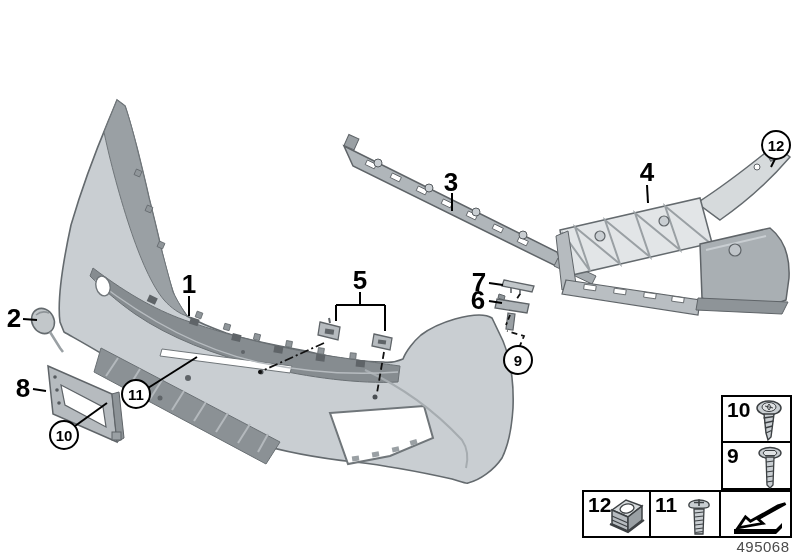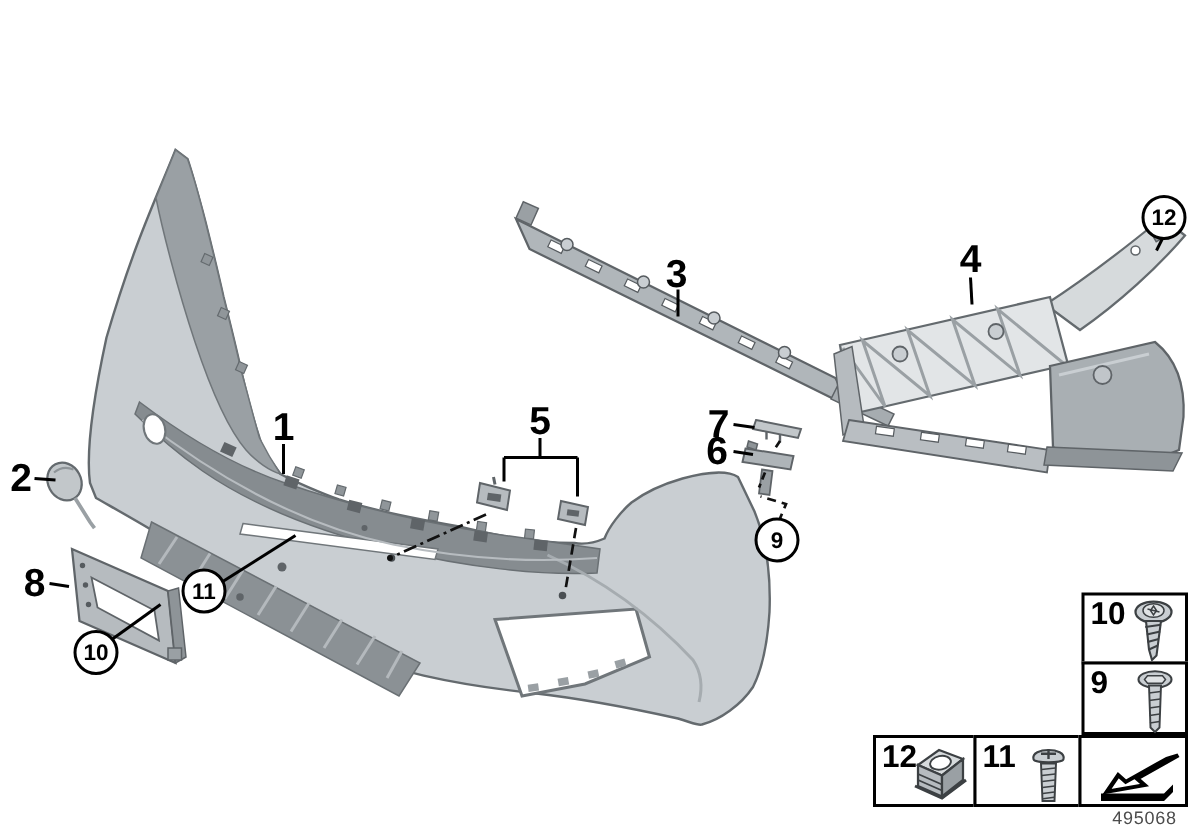--- a/index.html
+++ b/index.html
@@ -7,21 +7,21 @@
          font-family:"Liberation Sans",sans-serif;}
   .art{position:absolute;left:0;top:0;}
   .callout{position:absolute;transform:translate(-50%,-50%);color:#000;font-weight:bold;
            font-size:26px;line-height:1;user-select:none;cursor:pointer;}
   .callout.circled{width:26px;height:26px;border:2px solid #000;border-radius:50%;
            background:#fff;font-size:15px;display:flex;align-items:center;justify-content:center;}
   .legend-cell{position:absolute;border:2px solid #000;background:#fff;box-sizing:border-box;cursor:pointer;}
   .legend-cell .num{position:absolute;left:4px;top:2px;font-size:21px;font-weight:bold;color:#000;line-height:1;}
   .legend-cell svg{position:absolute;right:3px;top:2px;}
   .diagram-number{position:absolute;left:731px;top:538px;width:64px;text-align:center;
-           font-size:12px;color:#4c4c4c;letter-spacing:0.5px;}
+           font-size:15px;color:#4c4c4c;letter-spacing:0.5px;}
 </style>
 </head>
 <body>
 
 <div class="stage">
 
   <svg class="art" width="800" height="560" viewBox="0 0 800 560">
 
     <g>
       <path d="M117,100 C106,128 90,160 71,225 C63,262 57,300 60,322 L64,332

